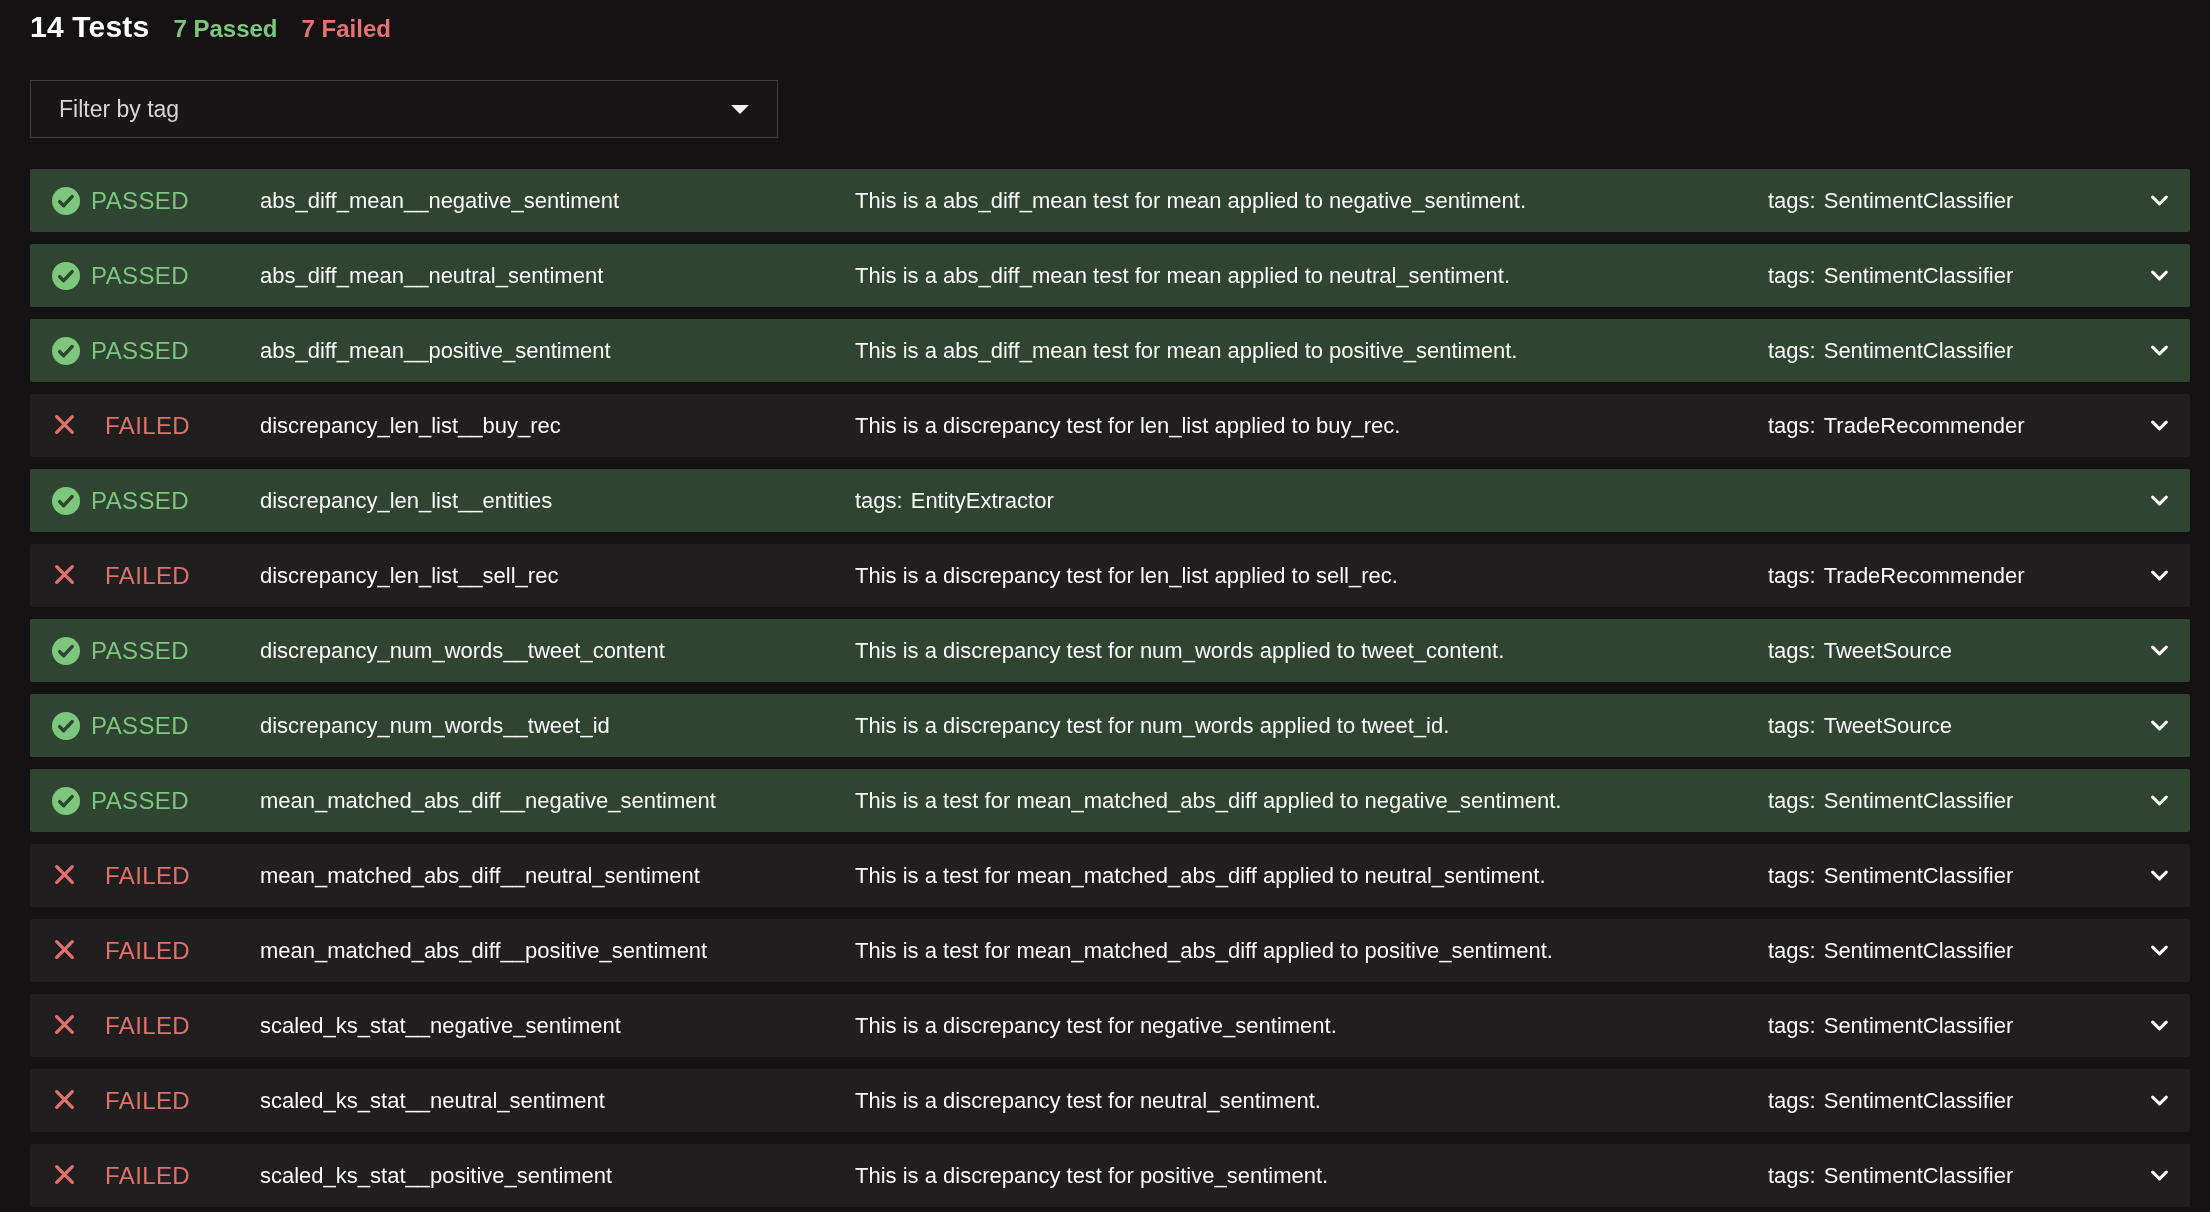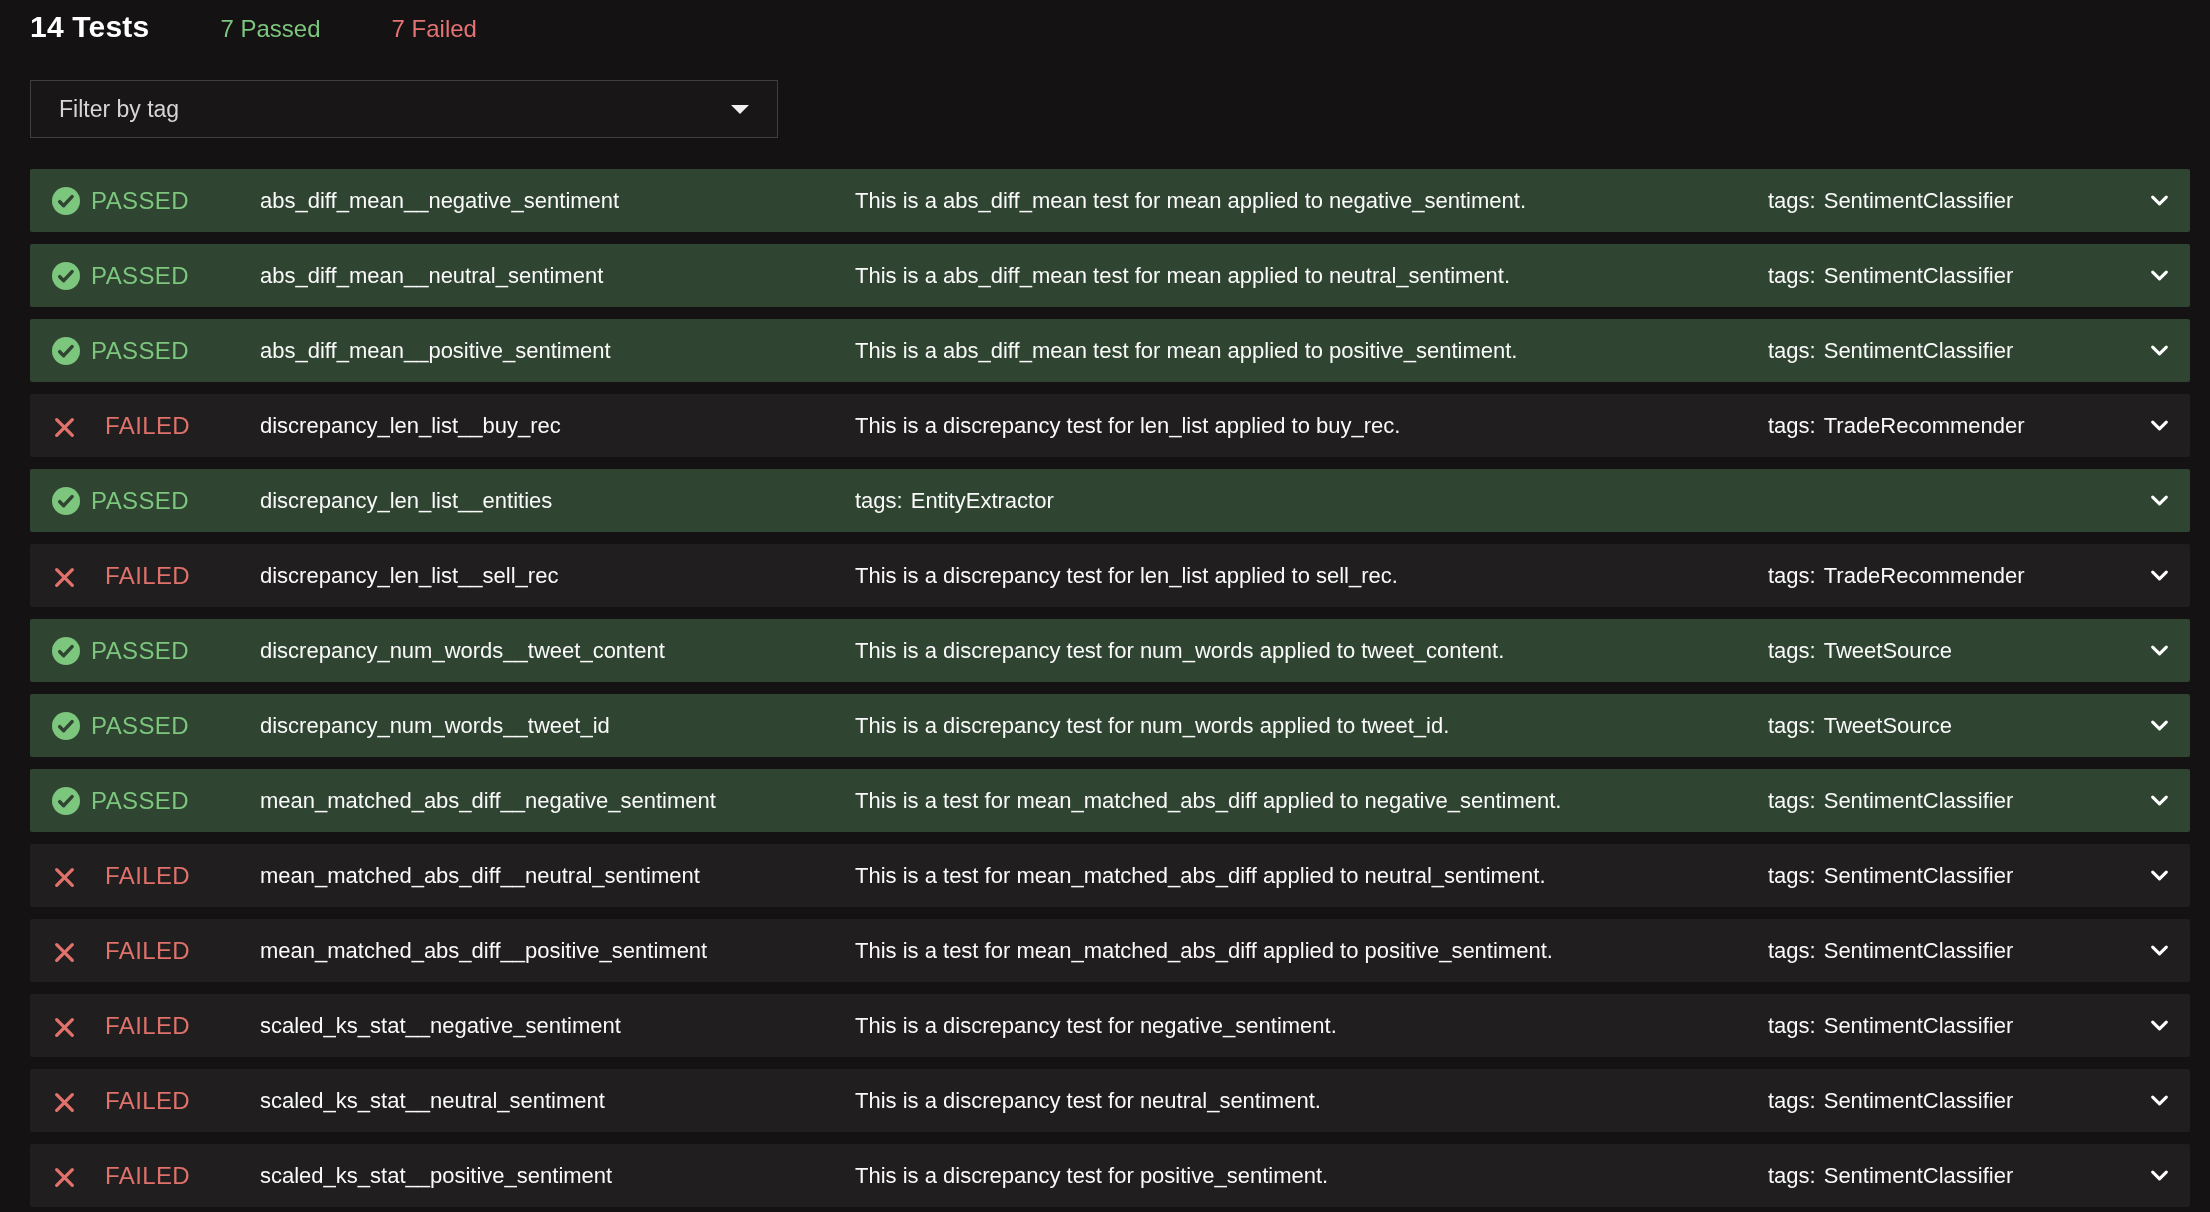--- a/index.html
+++ b/index.html
@@ -5,23 +5,23 @@
   * { margin:0; padding:0; box-sizing:border-box; }
   html,body { width:2210px; height:1212px; overflow:hidden; }
   body {
     background: var(--page-bg, #141212);
     font-family: "Liberation Sans", sans-serif;
     color: var(--text-white, #FAFAFA);
   }
   .page { padding: 10px 20px 0 30px; }
 
   
-  .header { display:flex; align-items:baseline; height:44px;gap:31px; }
+  .header { display:flex; align-items:baseline; height:44px; }
   .page-title { font-size:30px; font-weight:700; color:#ffffff; letter-spacing:.2px; }
-  .summary { font-size:24px; font-weight:400; margin-left:40px; }
+  .summary { font-size:24px; font-weight:700; margin-left:24px; }
   .summary.passed { color: var(--header-green, #7CC67E); }
   .summary.failed { color: var(--header-red, #E57373); text-align: center; }
 
   
   .filter {
     margin-top:26px;
     width:748px; height:58px;
     border:1px solid var(--filter-border, #433F3F);
     border-radius:0;
     background: var(--filter-bg, #181616);
@@ -44,21 +44,21 @@
     border-radius:2px;
     margin-bottom:12px;
     display:flex;
     align-items:center;
     padding:0 22px;
     cursor:pointer;
   }
   .row--passed { background: var(--passed-row-bg, #2F4531); }
   .row--failed { background: var(--failed-row-bg, #201E1E); }
 
-  .status { width:208px; display:flex; align-items:flex-end; }
+  .status { width:208px; display:flex; align-items:flex-start; }
   .icon { display:none; line-height:0; }
   .row--passed .icon-pass { display:inline-block; }
   .row--failed .icon-fail { display:inline-block; }
   .status-label { font-size:24px; margin-left:11px; letter-spacing:.4px; }
   .row--passed .status-label { color: var(--passed-green, #7CC67E); }
   .row--failed .status-label { color: var(--failed-red, #E0716B); margin-left: 28px; }
 
   .name  { width:595px; font-size:22px; white-space:nowrap; overflow:hidden; }
   .desc  { width:913px; font-size:22px; white-space:nowrap; overflow:hidden; }
   .tags  { flex:1; font-size:22px; white-space:nowrap; overflow:hidden; }

